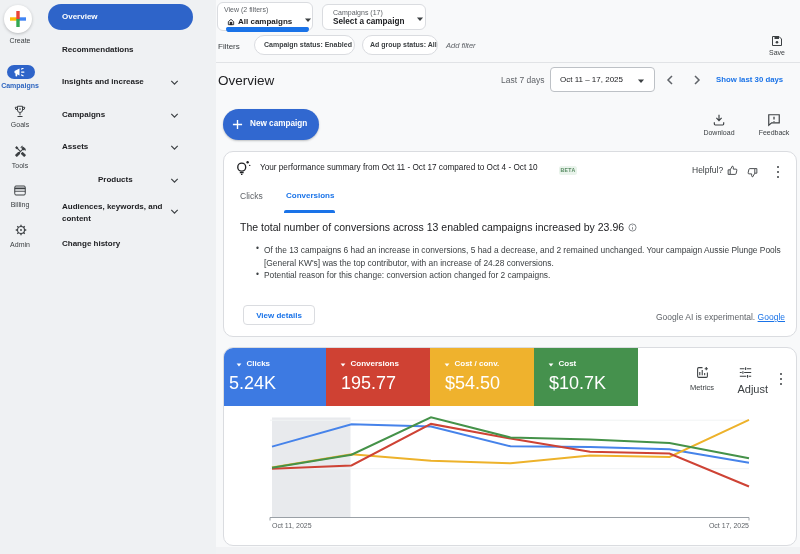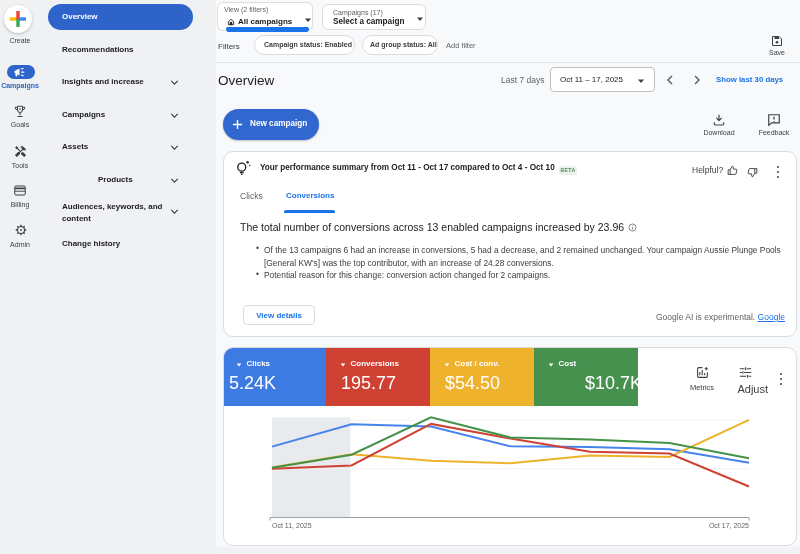--- a/index.html
+++ b/index.html
@@ -107,21 +107,21 @@
 <div class="abs" style="left:333px;top:16.5px;font-size:8.2px;font-weight:bold;color:#202124;">Select a campaign</div>
 <svg class="abs" style="left:415.5px;top:15px" width="8" height="8" viewBox="0 0 10 10" fill="#3c4043">
     <path d="M1.2 3 L8.8 3 L5 7.6 Z"></path>
   </svg>
 
 <div class="abs" style="left:218px;top:42px;font-size:8px;color:#3c4043;">Filters</div>
 <div class="abs" style="left:254px;top:35px;width:101px;height:20px;border:1px solid #dadce0;border-radius:10px;background:#fff;"></div>
 <div class="abs" style="left:264px;top:41px;font-size:7px;font-weight:bold;color:#3c4043;">Campaign status: Enabled</div>
 <div class="abs" style="left:362px;top:35px;width:76px;height:20px;border:1px solid #dadce0;border-radius:10px;background:#fff;"></div>
 <div class="abs" style="left:370px;top:41px;font-size:7px;font-weight:bold;color:#3c4043;">Ad group status: All</div>
-<div class="abs" style="left:446px;top:41px;font-size:7.5px;color:#5f6368;">Add filter</div>
+<div class="abs" style="left:446px;top:41px;font-size:7.5px;color:#5f6368;font-style:italic;">Add filter</div>
 
 <svg class="abs" style="left:771px;top:35px" width="12" height="12" viewBox="0 0 24 24" fill="none" stroke="#3c4043" stroke-width="2">
     <path d="M3 3 H16 L21 8 V21 H3 Z"></path>
     <circle cx="12" cy="14.5" r="2.6" fill="#3c4043" stroke="none"></circle>
     <rect x="7" y="3" width="9" height="5" fill="#3c4043" stroke="none"></rect>
   </svg>
 <div class="abs" style="left:757px;top:49px;width:40px;text-align:center;font-size:7px;color:#3c4043;">Save</div>
 
 <div class="abs" style="left:216px;top:62px;width:584px;height:1px;background:#e1e3e6;"></div>
 
@@ -157,21 +157,21 @@
   </svg>
 <div class="abs" style="left:749px;top:129px;width:50px;text-align:center;font-size:7px;color:#3c4043;">Feedback</div>
 
 <div class="abs" style="left:223px;top:151px;width:574px;height:186px;border:1px solid #dadce0;border-radius:10px;background:#fff;"></div>
 <svg class="abs" style="left:235px;top:159px" width="17" height="17" viewBox="0 0 24 24">
   <circle cx="9.5" cy="11.5" r="5.6" fill="none" stroke="#202124" stroke-width="1.9"></circle>
   <path d="M6.8 19.3 h5.4 M8.5 21.8 h2" stroke="#202124" stroke-width="1.9" fill="none"></path>
   <circle cx="17.8" cy="4.5" r="1.7" fill="#202124"></circle>
   <circle cx="20.8" cy="9" r="1" fill="#202124"></circle>
 </svg>
-<div class="abs" style="left:260px;top:163px;font-size:8.2px;font-weight:bold;color:#202124;">Your performance summary from Oct 11 - Oct 17 compared to Oct 4 - Oct 10</div>
+<div class="abs" style="left:260px;top:163px;font-size:8.2px;font-weight:normal;color:#202124;">Your performance summary from Oct 11 - Oct 17 compared to Oct 4 - Oct 10</div>
 <div class="abs" style="left:559px;top:165.5px;width:18px;height:9px;background:#e9f3eb;border-radius:2.5px;text-align:center;line-height:9px;font-size:5.2px;font-weight:bold;color:#578a62;letter-spacing:.3px;">BETA</div>
 <div class="abs" style="left:692px;top:165px;font-size:8.5px;color:#3c4043;">Helpful?</div>
 <svg class="abs" style="left:727px;top:164.5px" width="11" height="11" viewBox="0 0 24 24" fill="none" stroke="#3c4043" stroke-width="2">
     <path d="M7 10.5 L11.5 2.5 a2.3 2.3 0 0 1 2.3 2.3 V9 H19.5 a2 2 0 0 1 2 2.3 L20 18.5 a2.6 2.6 0 0 1 -2.6 2 H7 V10.5 M7 10.5 H2.5 V20.5 H7"></path>
   </svg>
 <svg class="abs" style="left:747px;top:166.5px" width="11" height="11" viewBox="0 0 24 24" fill="none" stroke="#3c4043" stroke-width="2">
     <g transform="rotate(180 12 12)">
       <path d="M7 10.5 L11.5 2.5 a2.3 2.3 0 0 1 2.3 2.3 V9 H19.5 a2 2 0 0 1 2 2.3 L20 18.5 a2.6 2.6 0 0 1 -2.6 2 H7 V10.5 M7 10.5 H2.5 V20.5 H7"></path>
     </g>
   </svg>
@@ -220,21 +220,21 @@
   <svg class="abs" style="left:219.9px;top:15px" width="6" height="4" viewBox="0 0 7 5" fill="#fff">
       <path d="M0.5 0.5 L6.5 0.5 L3.5 4.5 Z"></path>
     </svg>
   <div class="abs" style="left:230.5px;top:10.5px;font-size:8px;font-weight:bold;color:#fff;">Cost / conv.</div>
   <div class="abs" style="left:221px;top:24.5px;font-size:18px;color:#fff;">$54.50</div>
 
   <svg class="abs" style="left:323.9px;top:15px" width="6" height="4" viewBox="0 0 7 5" fill="#fff">
       <path d="M0.5 0.5 L6.5 0.5 L3.5 4.5 Z"></path>
     </svg>
   <div class="abs" style="left:334.5px;top:10.5px;font-size:8px;font-weight:bold;color:#fff;">Cost</div>
-  <div class="abs" style="left:325px;top:24.5px;font-size:18px;color:#fff;margin-left:36px;">$10.7K</div>
+  <div class="abs" style="left:325px;top:24.5px;font-size:18px;color:#fff;">$10.7K</div>
 
   <svg class="abs" style="left:472px;top:18px" width="13" height="13" viewBox="0 0 24 24" fill="none" stroke="#3c4043" stroke-width="2">
     <path d="M21 12 V19 a2 2 0 0 1 -2 2 H5 a2 2 0 0 1 -2 -2 V5 a2 2 0 0 1 2 -2 H12"></path>
     <path d="M7 17 V11 M11.5 17 V7.5 M16 17 V13"></path>
     <path d="M19 2 V8 M16 5 H22"></path>
   </svg>
   <div class="abs" style="left:478px;top:34.5px;width:50px;margin-left:-25px;text-align:center;font-size:7.5px;color:#3c4043;">Metrics</div>
 
   <svg class="abs" style="left:514.5px;top:18px" width="13" height="13" viewBox="0 0 24 24" fill="none" stroke="#3c4043" stroke-width="2">
     <path d="M1.5 5 H10 M14.5 5 H22.5 M1.5 12 H5 M9.5 12 H22.5 M1.5 19 H13.5 M18 19 H22.5"></path>

